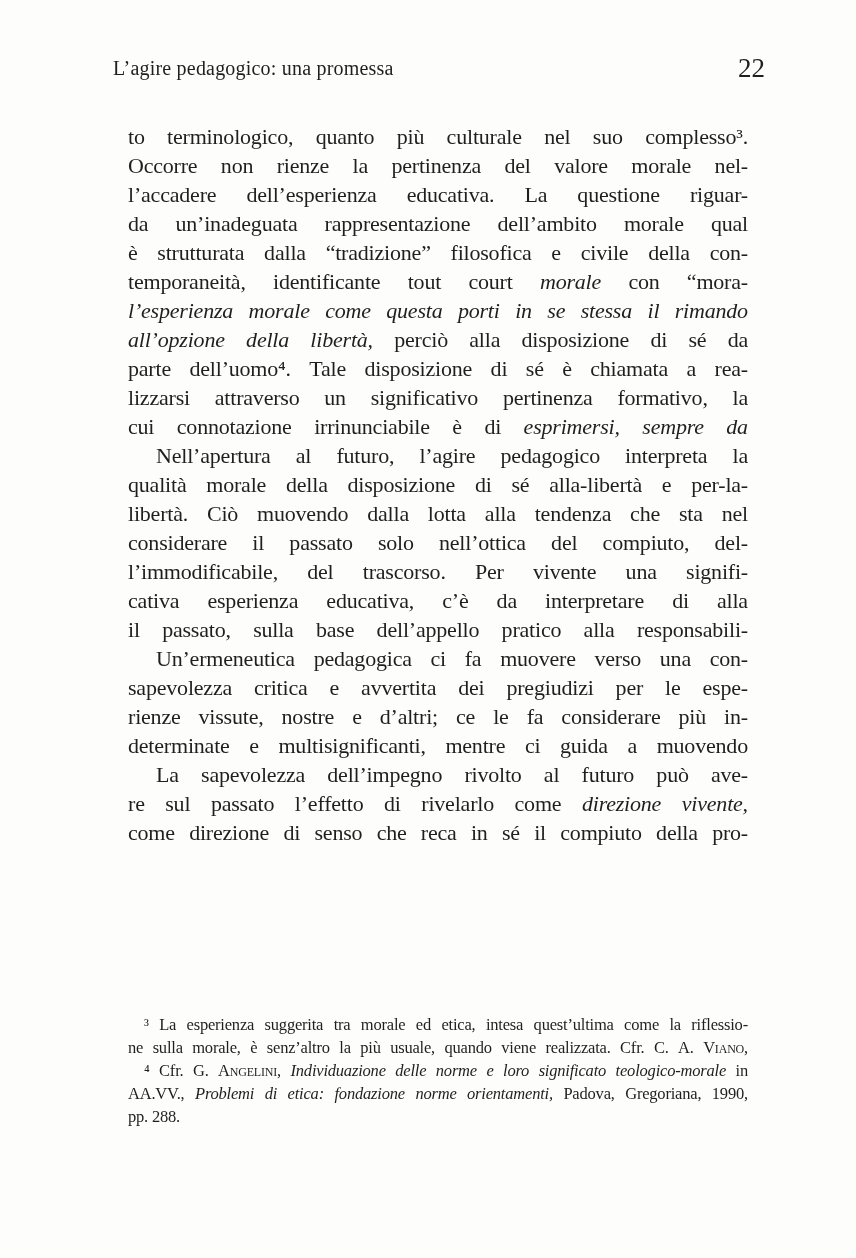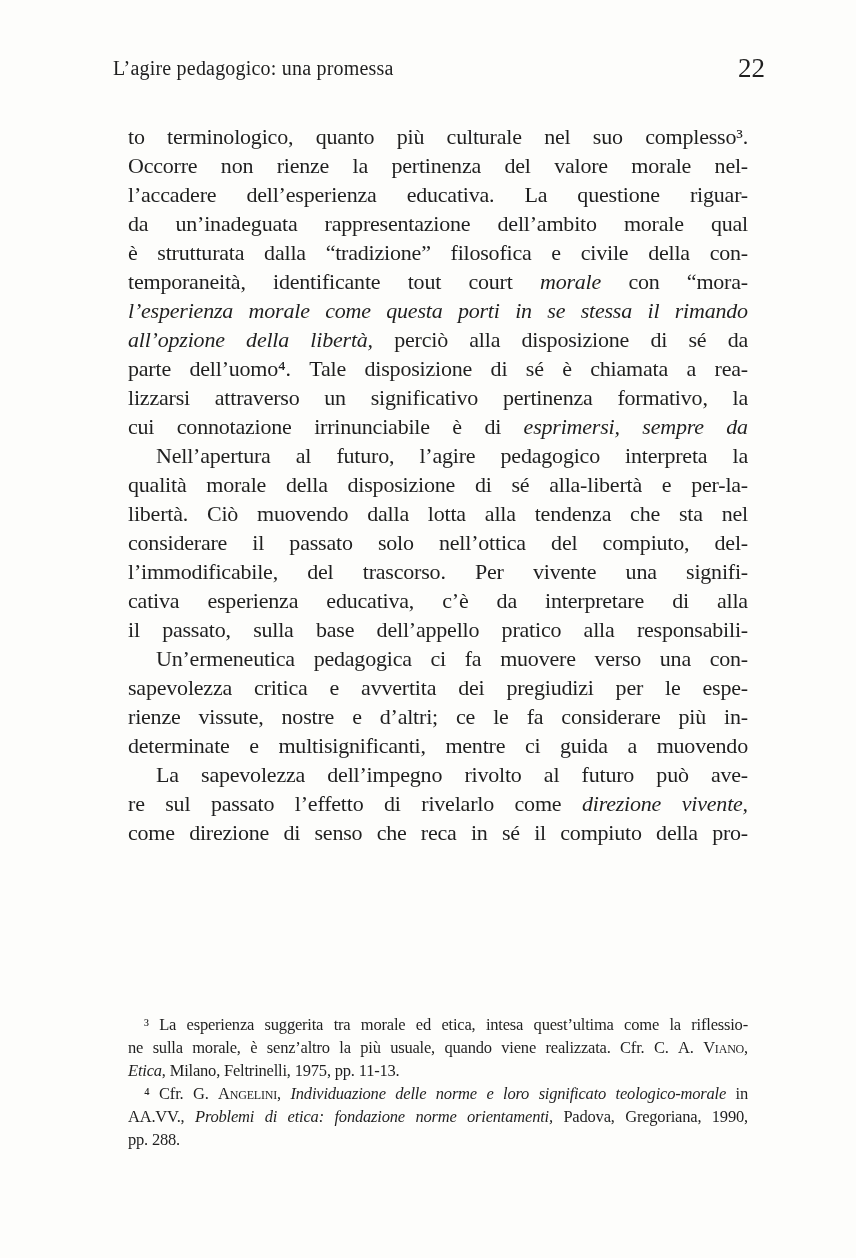--- a/index.html
+++ b/index.html
@@ -343,21 +343,20 @@
         <span>più</span>
         <span>usuale,</span>
         <span>quando</span>
         <span>viene</span>
         <span>realizzata.</span>
         <span>Cfr.</span>
         <span>C.</span>
         <span>A.</span>
         <span class="sc">Viano,</span>
       </div>
-      <div class="fline"><span class="i">Etica</span><span>, Milano, Feltrinelli, 1975, pp. 11-13.</span></div>
       <div class="fline just ind">
         <span>⁴</span>
         <span>Cfr.</span>
         <span>G.</span>
         <span class="sc">Angelini,</span>
         <span class="i">Individuazione</span>
         <span class="i">delle</span>
         <span class="i">norme</span>
         <span class="i">e</span>
         <span class="i">loro</span>

